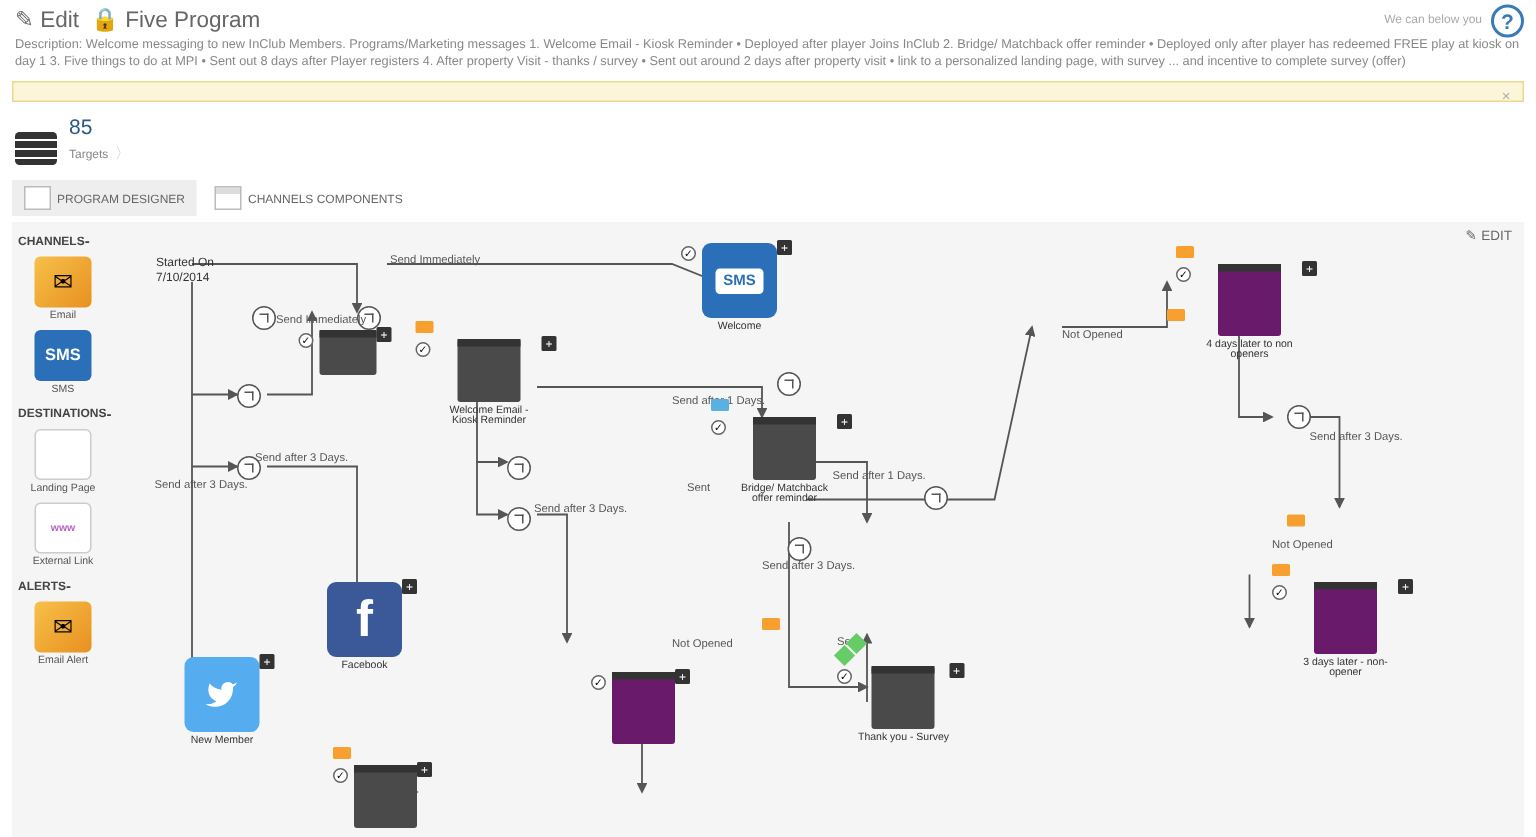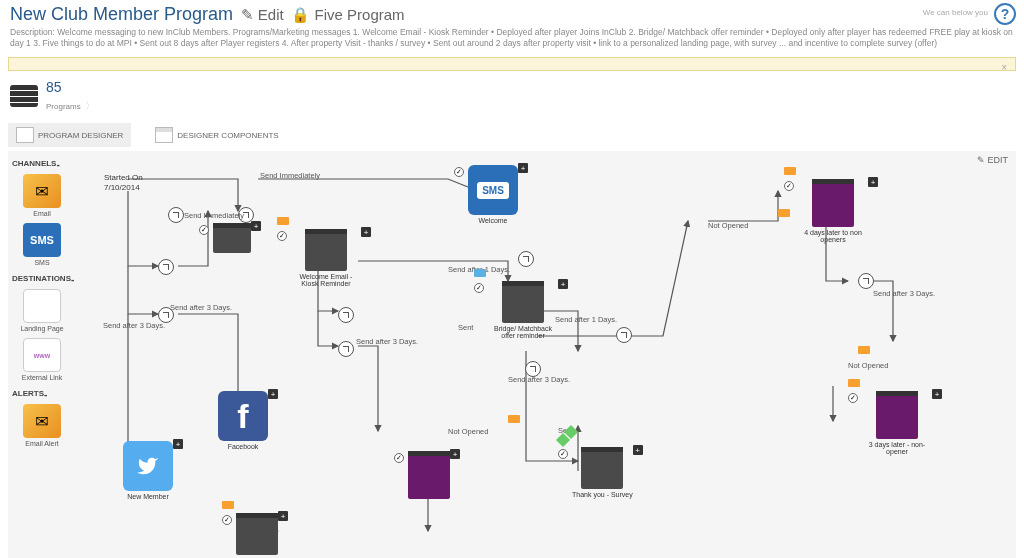--- a/index.html
+++ b/index.html
@@ -6,26 +6,26 @@
 body{background:#fff;width:1024px;height:558px;overflow:hidden;position:relative}
 .header{padding:4px 10px}
 .title-row{display:flex;align-items:center;gap:8px}
 .title{color:#2a5a8a;font-size:18px;font-weight:normal}
 .title-action{font-size:15px;color:#666;cursor:pointer}
 .desc{font-size:8.5px;color:#888;line-height:1.3;margin-top:2px}
 .help-icon{position:absolute;top:3px;right:8px;width:22px;height:22px;border-radius:50%;border:2px solid #3a7ab8;display:flex;align-items:center;justify-content:center;color:#3a7ab8;font-weight:bold;font-size:14px}
 .help-text{position:absolute;top:8px;right:36px;font-size:8px;color:#aaa}
 .notice{margin:4px 8px;padding:6px 10px;background:#fdf5da;border:1px solid #e8d98f;font-size:9px;color:#8a7a3a;position:relative}
 .notice-close{position:absolute;right:8px;top:4px;color:#aaa;font-size:10px;cursor:pointer}
-.targets-row{padding:4px 10px;display:flex;align-items:center;gap:8px}
+.targets-row{padding:4px 10px;display:flex;align-items:flex-end;gap:8px}
 .db-icon{width:28px;height:22px;background:repeating-linear-gradient(#333,#333 5px,#fff 5px,#fff 6px);border-radius:3px}
 .targets-count{color:#2a5a8a;font-size:14px}
 .targets-label{font-size:8px;color:#888}
 .arrow-right{color:#ccc;font-size:10px}
-.tabs{display:flex;gap:16px;padding:0 8px;margin-top:6px}
+.tabs{display:flex;gap:4px;padding:0 8px;margin-top:6px}
 .tab{display:flex;align-items:center;gap:4px;padding:4px 8px;font-size:8px;color:#666;cursor:pointer}
 .tab.active{background:#eee}
 .tab-icon{width:18px;height:16px;border:1px solid #bbb;background:#fff}
 .tab-icon.cal{background:linear-gradient(#ddd 30%,#fff 30%)}
 .canvas-area{position:relative;background:#f5f5f5;margin:4px 8px;height:415px;overflow:hidden}
 .edit-btn{position:absolute;top:4px;right:8px;font-size:9px;color:#666;display:flex;align-items:center;gap:3px;cursor:pointer}
 .sidebar{position:absolute;left:4px;top:8px;width:60px}
 .side-section{margin-bottom:8px}
 .side-header{font-size:8px;font-weight:bold;color:#444;margin-bottom:4px;display:flex;justify-content:flex-start}
 .side-minus{font-size:10px}
@@ -58,49 +58,48 @@
 .card-promo::before{content:"";position:absolute;top:0;left:0;right:0;height:5px;background:#333}
 .sms-bubble{background:#fff;color:#2a6fb8;font-size:10px;font-weight:bold;padding:3px 5px;border-radius:3px;position:relative}
 .plus-badge{position:absolute;top:-2px;right:-10px;width:10px;height:10px;background:#333;color:#fff;font-size:8px;display:flex;align-items:center;justify-content:center;border-radius:1px}
 .start-node{position:absolute;font-size:8px;color:#333;line-height:1.2}
 </style>
 </head>
 <body>
 
 <div class="header">
   <div class="title-row">
-    <span class="title">New Club Member Program</span>
     <span class="title-action">✎ <span>Edit</span></span>
     <span class="title-action">🔒 <span>Five Program</span></span>
   </div>
   <div class="desc">Description: Welcome messaging to new InClub Members. Programs/Marketing messages 1. Welcome Email - Kiosk Reminder • Deployed after player Joins InClub 2. Bridge/ Matchback offer reminder • Deployed only after player has redeemed FREE play at kiosk on day 1 3. Five things to do at MPI • Sent out 8 days after Player registers 4. After property Visit - thanks / survey • Sent out around 2 days after property visit • link to a personalized landing page, with survey ... and incentive to complete survey (offer)</div>
 </div>
 <span class="help-text">We can below you</span>
 <div class="help-icon">?</div>
 
 <div class="notice">
   <span class="notice-close">×</span>
 </div>
 
 <div class="targets-row">
   <div class="db-icon"></div>
   <div>
     <div class="targets-count">85</div>
-    <div><span class="targets-label">Programs</span> <span class="arrow-right">〉</span></div>
+    <div><span class="targets-label">Targets</span> <span class="arrow-right">〉</span></div>
   </div>
 </div>
 
 <div class="tabs">
   <div class="tab active">
     <div class="tab-icon"></div>
     <span>PROGRAM DESIGNER</span>
   </div>
   <div class="tab">
     <div class="tab-icon cal"></div>
-    <span>DESIGNER COMPONENTS</span>
+    <span>CHANNELS COMPONENTS</span>
   </div>
 </div>
 
 <div class="canvas-area">
   <div class="edit-btn">✎ <span>EDIT</span></div>
 
   <div class="sidebar">
     <div class="side-section">
       <div class="side-header">
           <span>CHANNELS</span>

